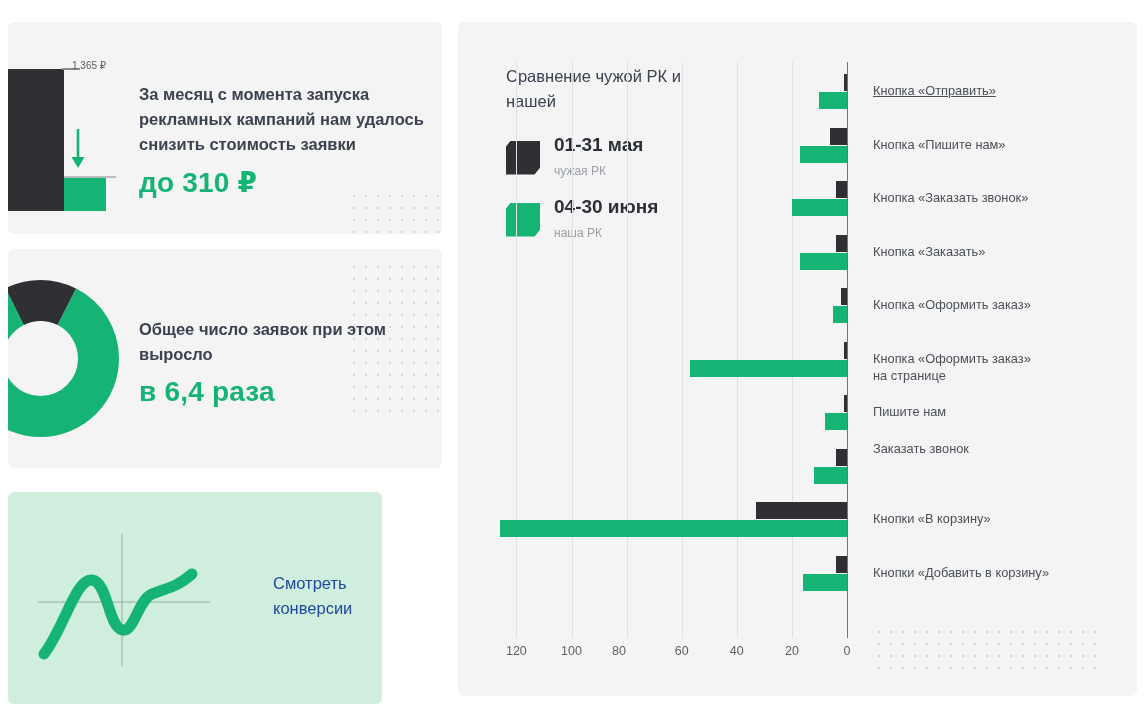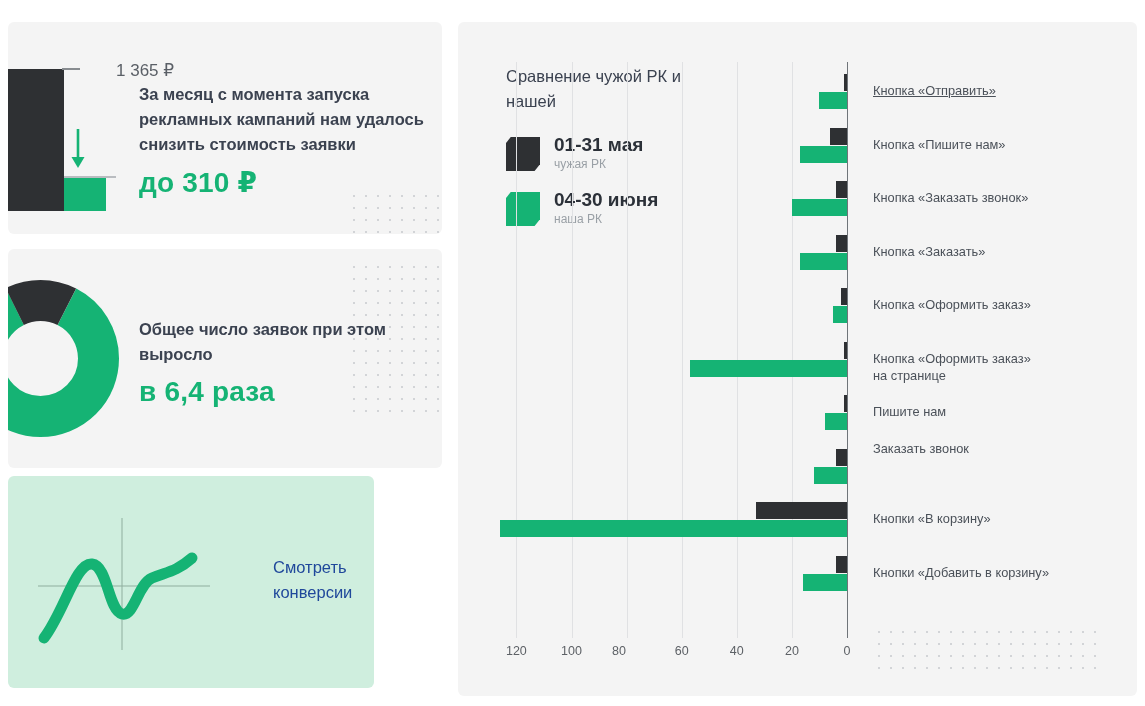--- a/index.html
+++ b/index.html
@@ -52,24 +52,23 @@
     background: #888c90;
   }
   .mb-line-bot {
     position: absolute;
     left: 56px; top: 154px; width: 52px; height: 2px;
     background: #b9bcc0;
   }
   .mb-value {
     position: absolute;
     left: 64px; top: 38px;
-    font-size: 17px;
+    font-size: 10px;
     color: #5a5f66;
     white-space: nowrap;
-    margin-left: 44px;
   }
   .mb-arrow {
     position: absolute;
     left: 58px; top: 105px;
     width: 24px; height: 44px;
   }
 
   #card-cost .ctext {
     position: absolute;
     left: 131px; top: 60px;
@@ -108,22 +107,23 @@
   .donut-wrap svg { display: block; }
 
   #card-requests .ctext {
     position: absolute;
     left: 131px; top: 68px;
     width: 250px;
   }
 
   
   #card-conv {
-    left: 8px; top: 476px; width: 366px; height: 212px;
+    left: 8px; top: 492px; width: 366px; height: 212px;
     background: #cfeede;
+    padding-left: 8px;
   }
   .conv-graph {
     position: absolute;
     left: 26px; top: 38px; width: 200px; height: 140px;
   }
   .conv-label {
     position: absolute;
     left: 265px; top: 79px;
     font-size: 16.5px;
     line-height: 25px;
@@ -164,21 +164,21 @@
   .legend-name {
     font-size: 19px;
     font-weight: 700;
     color: #2b3038;
     line-height: 20px;
   }
   .legend-sub {
     font-size: 12px;
     color: #9aa0a6;
     line-height: 17px;
-    margin-top: 1px;
+    margin-top: 8px;
   }
 
   
   .plot {
     position: absolute;
     left: 0; top: 0;
     width: 679px; height: 674px;
   }
   .gridline {
     position: absolute;

